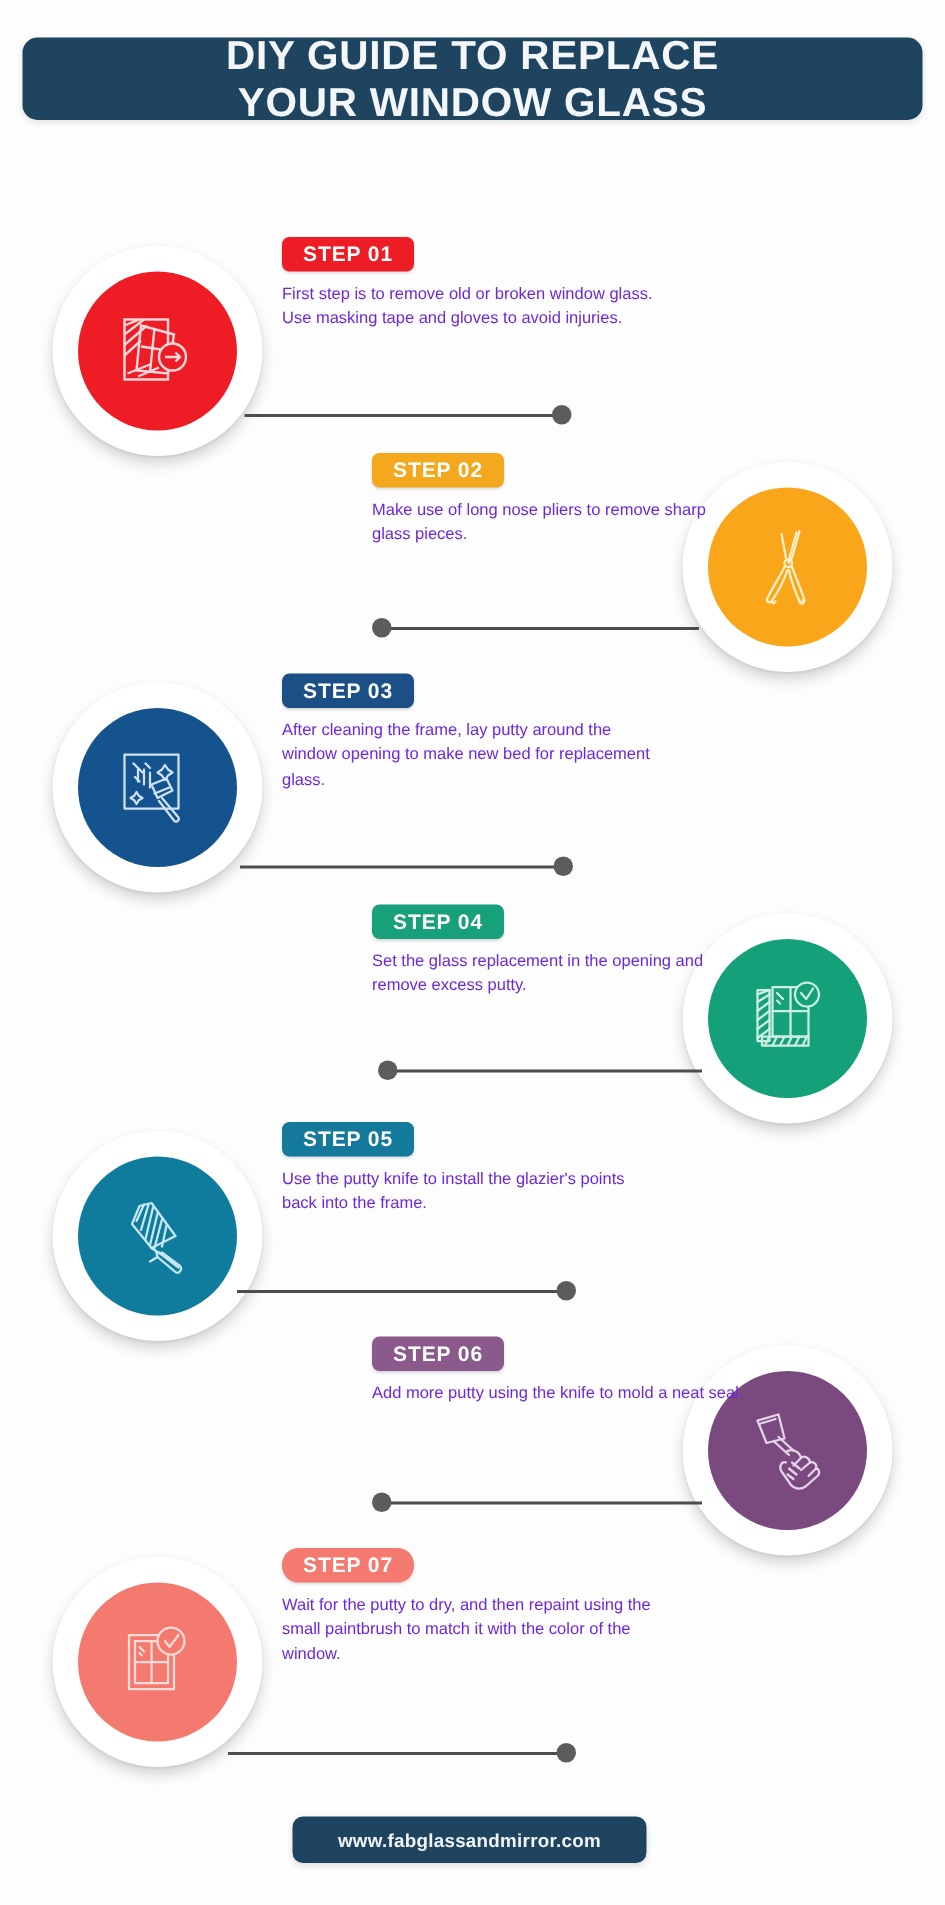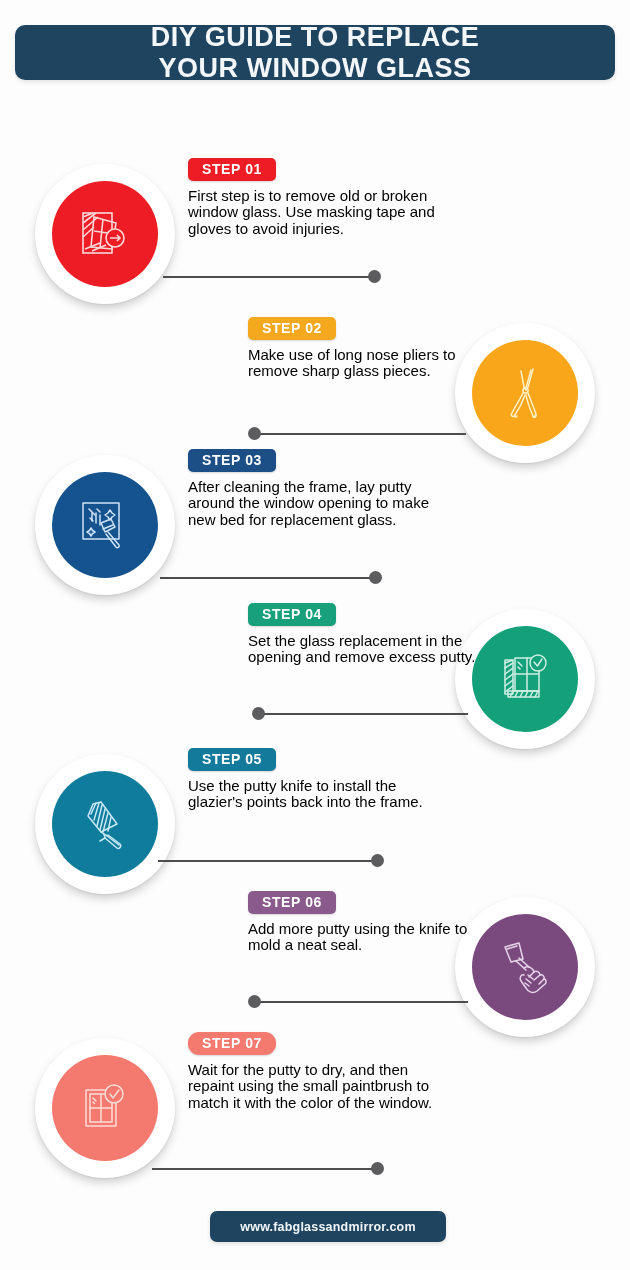--- a/index.html
+++ b/index.html
@@ -46,40 +46,40 @@
   .content{position:absolute;top:0;width:250px;}
   .badge{
     display:inline-block;
     padding:3px 14px 4px 14px;
     border-radius:5px;
     color:#ffffff;font-size:14px;font-weight:bold;letter-spacing:0.6px;
     box-shadow:0 1px 2px rgba(0,0,0,0.16);
   }
   .desc{
     margin-top:7px;
-    color:#000000;font-size:15px;line-height:16.4px;
+    color:#6d28d9;font-size:11px;line-height:16.4px;
   }
 
   
   .connector{position:absolute;height:14px;}
   .conn-line{position:absolute;top:6px;left:0;height:2px;background:#4d4d4f;}
   .conn-dot{position:absolute;top:0;width:13px;height:13px;border-radius:50%;background:#5c5c5e;}
 
   
   .step.left .circle-wrap{left:35px;}
   .step.left .content{left:188px;}
   .step.left .badge{margin-left:0;}
 
   
   .step.right .circle-wrap{left:455px;}
   .step.right .content{left:248px;}
 
   
   .footer{
-    position:absolute;left:210px;top:1211px;width:236px;height:31px;
+    position:absolute;left:195px;top:1211px;width:236px;height:31px;
     background:#1f4460;border-radius:7px;
     display:flex;align-items:center;justify-content:center;
     box-shadow:0 2px 4px rgba(0,0,0,0.12);
   }
   .footer-text{color:#f2f5f7;font-size:12.5px;font-weight:bold;letter-spacing:0.2px;}
 </style>
 </head>
 <body>
 
 <div class="canvas">
@@ -110,21 +110,21 @@
     <div class="content">
       <div class="badge" style="background:#ee1c25;">STEP 01</div>
       <div class="desc">First step is to remove old or broken window glass. Use masking tape and gloves to avoid injuries.</div>
     </div>
     <div class="connector" style="left:163px;top:112px;width:218px;">
       <div class="conn-line" style="width:206px;"></div>
       <div class="conn-dot" style="left:205px;"></div>
     </div>
   </div>
 
-  <div class="step right" style="top:302px;margin-top:15px;">
+  <div class="step right" style="top:302px;">
     <div class="circle-wrap">
       <div class="ring"></div>
       <div class="disc" style="background:#f9a61a;">
         <svg width="60" height="60" viewBox="0 0 60 60">
           <g fill="none" stroke="#fff0c9" stroke-width="1.5" stroke-linecap="round" stroke-linejoin="round">
             <path d="M38 6 L33 24 L31 27"></path>
             <path d="M36 7 L31 25"></path>
             <path d="M26 8 L29 24 L31 27"></path>
             <circle cx="30.5" cy="27.5" r="2.6"></circle>
             <path d="M28 30 C24 38 20 44 17 50 C15 53 18 55 20 52 C24 46 28 38 30 32"></path>

